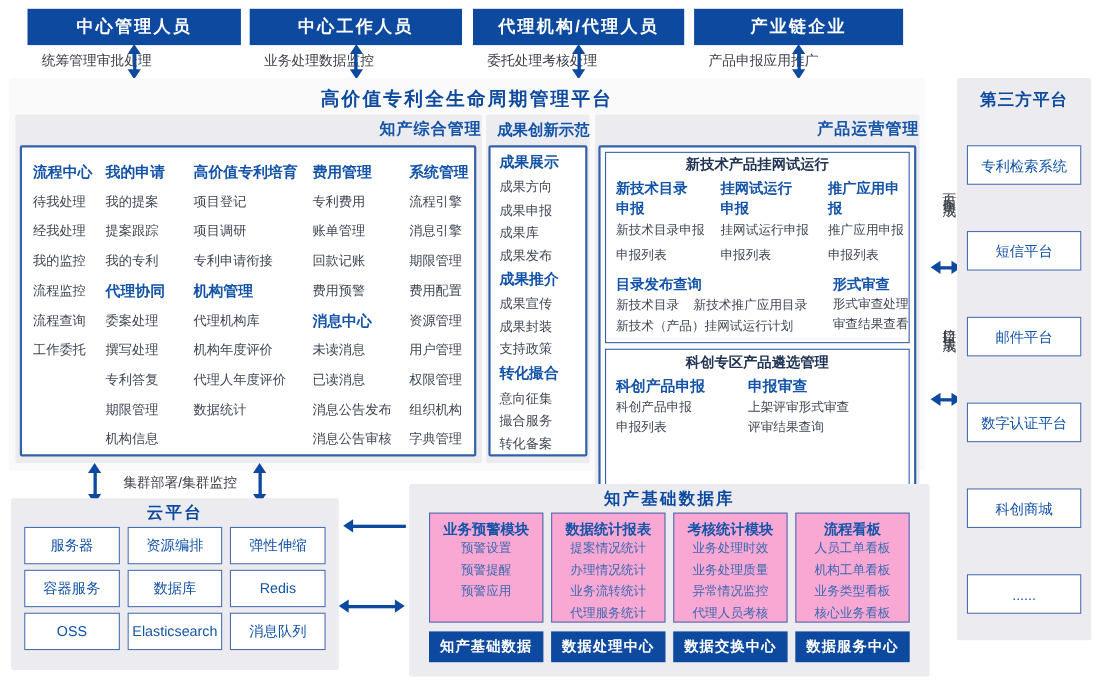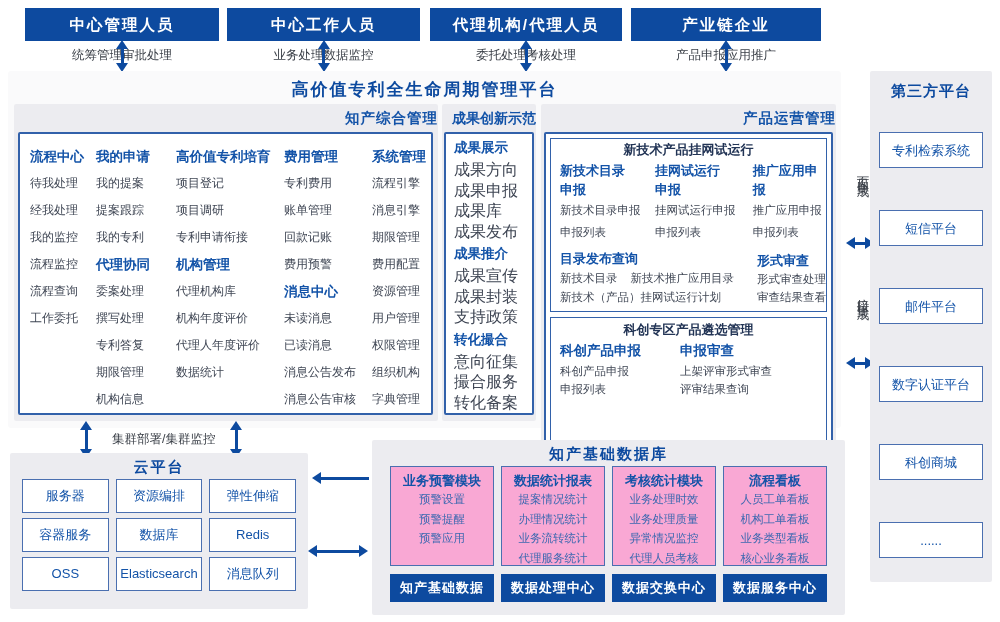--- a/index.html
+++ b/index.html
@@ -6,21 +6,21 @@
   body{
     width:1000px;height:622px;position:relative;overflow:hidden;
     background:#ffffff;
     font-family:"Liberation Sans","DejaVu Sans",sans-serif;
     -webkit-font-smoothing:antialiased;
   }
   
   .role{position:absolute;top:8px;height:64px;}
   .role-header{height:33px;line-height:33px;background:var(--primary);color:#fff;
     font-weight:bold;font-size:15.5px;text-align:center;letter-spacing:2px;}
-  .role-labels{display:flex;justify-content:center;padding:0 13px;margin-top:6px;}
+  .role-labels{display:flex;justify-content:flex-start;padding:0 13px;margin-top:6px;}
   .role-label{font-size:12.5px;color:var(--label);}
   .role .arw-v{left:50%;margin-left:-6px;top:32px;height:32px;}
   
   .arw-v{position:absolute;width:12px;}
   .arw-v i{position:absolute;left:4.5px;top:7px;bottom:7px;width:3px;background:var(--primary);}
   .arw-v:before,.arw-v:after{content:"";position:absolute;left:0;width:0;
     border-left:6px solid transparent;border-right:6px solid transparent;}
   .arw-v:before{top:0;border-bottom:9px solid var(--primary);}
   .arw-v:after{bottom:0;border-top:9px solid var(--primary);}
   .arw-h{position:absolute;height:12px;}
@@ -45,34 +45,34 @@
     line-height:28px;letter-spacing:1px;}
   #p-cg .sec-title{letter-spacing:0;font-size:14px;}
   .sec-box{position:absolute;background:#fff;border:2px solid var(--border);border-radius:2px;}
   
   #zc-box{left:4px;right:5px;top:28px;bottom:6px;display:flex;padding:9px 0 0 10px;box-sizing:border-box;}
   #zc-box .grp-t{font-weight:bold;font-size:13.5px;color:var(--accent);line-height:27px;white-space:nowrap;}
   #zc-box .li{font-size:12px;color:var(--text);line-height:27px;white-space:nowrap;}
   
   #cg-box{left:2px;right:2px;top:28px;bottom:6px;padding:2px 0 0 8px;box-sizing:border-box;}
   #cg-box .grp-t{font-weight:bold;font-size:13.5px;color:var(--accent);line-height:24px;}
-  #cg-box .li{font-size:16px;color:var(--text);line-height:20.5px;white-space:nowrap;}
+  #cg-box .li{font-size:12px;color:var(--text);line-height:20.5px;white-space:nowrap;}
   
   #cp-box{left:3px;right:3px;top:28px;bottom:6px;}
   .cp-sub{position:absolute;left:4px;right:4px;background:#fff;border:1.5px solid var(--border);}
   #cp-sub1{top:4px;height:172px;}
   #cp-sub2{top:183px;bottom:4px;}
   .sub-title{text-align:center;font-weight:bold;font-size:13px;color:var(--dark-title);padding-top:3px;line-height:16px;}
   #cp-sub2 .sub-title{padding-top:4px;}
   .cp-r1{display:flex;padding-left:9px;margin-top:3px;}
   .cp-r1 .grp:nth-child(1){width:101px;}
   .cp-r1 .grp:nth-child(2){width:104px;}
   .cp-r1 .grp-t{font-weight:bold;font-size:13px;color:var(--accent);line-height:19px;height:38px;white-space:pre-line;}
   .cp-r1 .li{font-size:11.5px;color:var(--text);line-height:22px;white-space:nowrap;}
-  .cp-r2{display:flex;padding-left:9px;margin-top:6px;align-items:flex-end;}
+  .cp-r2{display:flex;padding-left:9px;margin-top:6px;}
   .cp-r2 .grp:first-child{width:206px;}
   .cp-r2 .grp-t{font-weight:bold;font-size:13px;color:var(--accent);line-height:19px;}
   .cp-r2 .li{font-size:11.5px;color:var(--text);line-height:18px;white-space:nowrap;}
   .cp-r2 .grp:first-child .li{display:inline-block;margin-right:13px;}
   .cp2-row{display:flex;padding-left:9px;margin-top:2px;}
   .cp2-row .grp:first-child{width:120px;}
   .cp2-row .grp-t{font-weight:bold;font-size:13.5px;color:var(--accent);line-height:22px;}
   .cp2-row .li{font-size:11.5px;color:var(--text);line-height:18px;white-space:nowrap;}
   
   #tp-panel{left:870px;top:71px;width:122px;height:511px;}

